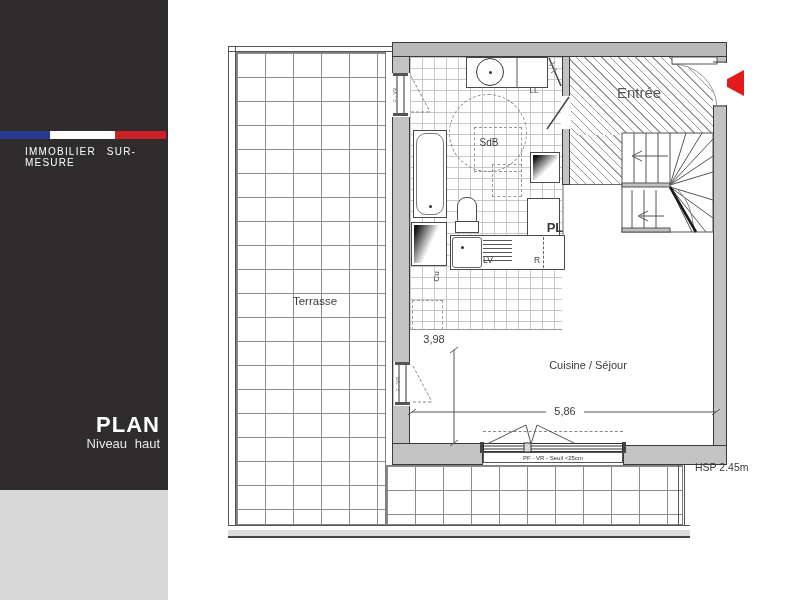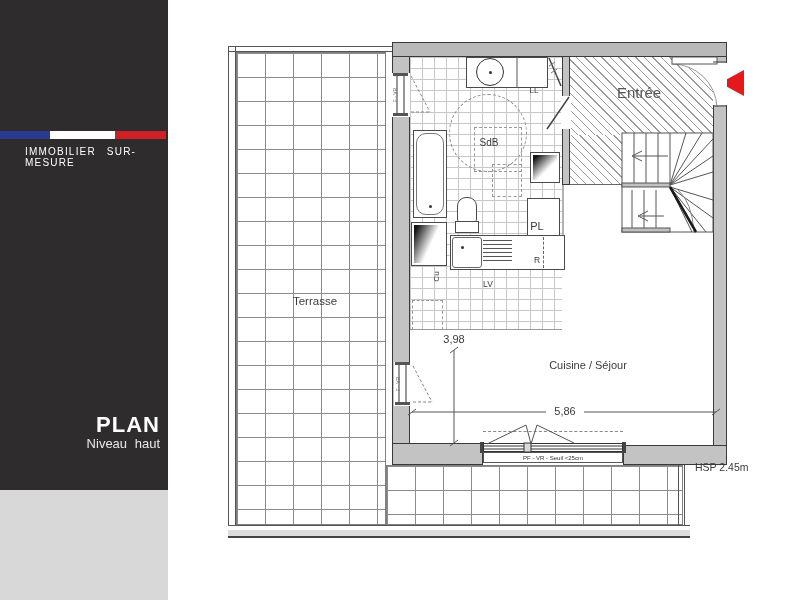--- a/index.html
+++ b/index.html
@@ -179,21 +179,21 @@
       <path d="M450,353 L458,347 M450,446 L458,440"></path>
     </g>
   </svg>
 
   <div class="abs lbl" style="left:270px;top:295px;width:90px;font-size:11.5px;">Terrasse</div>
   <div class="abs lbl" style="left:613px;top:84px;width:52px;font-size:15px;color:#555;">Entrée</div>
   <div class="abs lbl" style="left:469px;top:137px;width:40px;font-size:10px;">SdB</div>
   <div class="abs lbl" style="left:538px;top:359px;width:100px;font-size:11px;">Cuisine / Séjour</div>
   <div class="abs lbl" style="left:695px;top:461px;width:80px;font-size:10.5px;text-align:left;">HSP 2.45m</div>
   <div class="abs lbl" style="left:524px;top:74px;width:20px;font-size:8px;margin-top:12px;">LL</div>
-  <div class="abs lbl" style="left:524px;top:220px;width:26px;font-size:11px;">PL</div>
-  <div class="abs lbl" style="left:478px;top:255px;width:20px;font-size:8.5px;margin-top:24px;">LV</div>
+  <div class="abs lbl" style="left:542px;top:220px;width:26px;font-size:13px;font-weight:bold;">PL</div>
+  <div class="abs lbl" style="left:478px;top:255px;width:20px;font-size:8.5px;">LV</div>
   <div class="abs lbl" style="left:529px;top:255px;width:16px;font-size:8.5px;">R</div>
   <div class="abs lbl" style="left:426px;top:272px;width:20px;font-size:8px;transform:rotate(-90deg);">Cu</div>
-  <div class="abs lbl" style="left:436px;top:333px;width:36px;font-size:11px;">3,98</div>
+  <div class="abs lbl" style="left:416px;top:333px;width:36px;font-size:11px;">3,98</div>
   <div class="abs lbl" style="left:547px;top:405px;width:36px;font-size:11px;">5,86</div>
   <div class="abs lbl" style="left:389px;top:87px;width:22px;height:16px;font-size:5px;transform:rotate(-90deg);color:#666;">F - VR</div>
   <div class="abs lbl" style="left:392px;top:376px;width:22px;height:16px;font-size:5px;transform:rotate(-90deg);color:#666;">F - VR</div>
 </div>
 
 </body></html>

